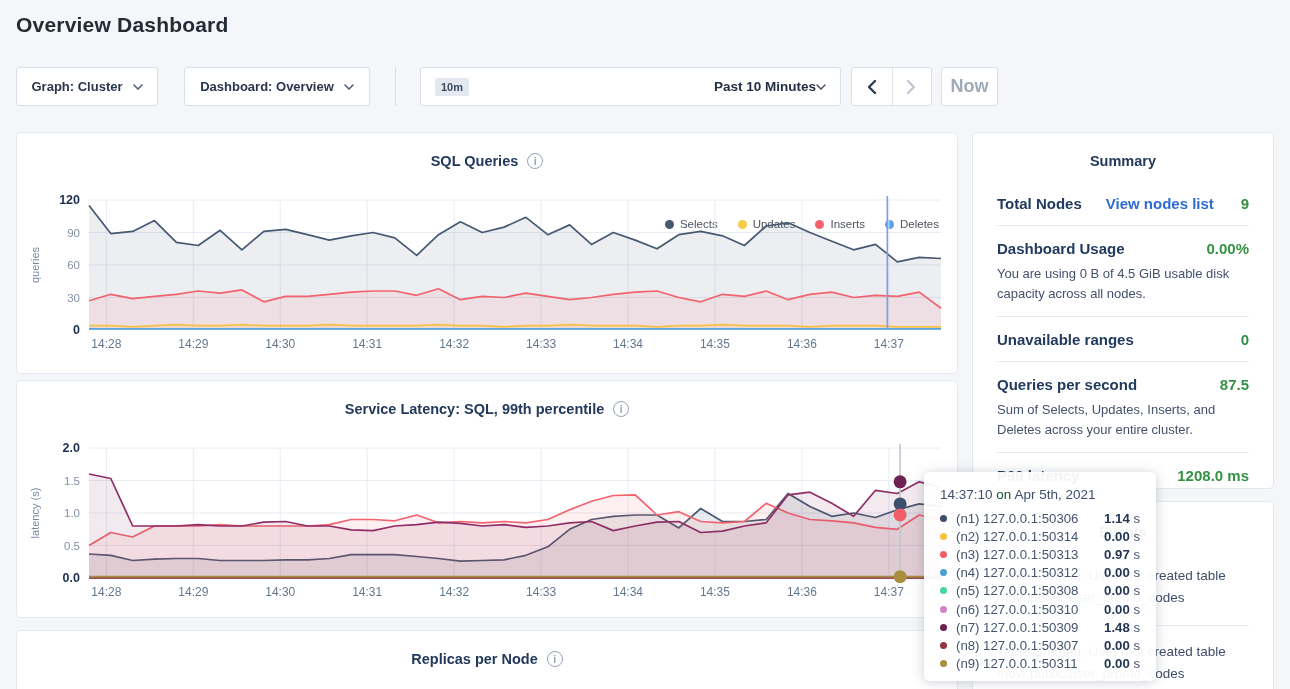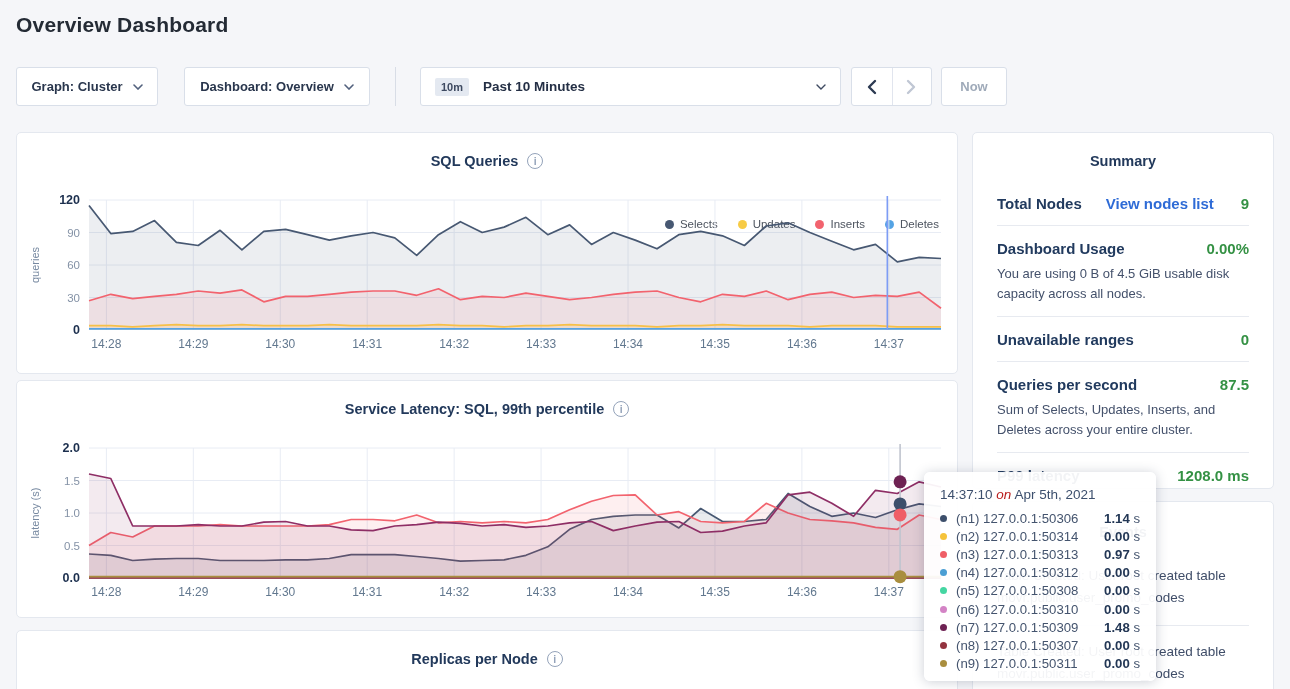--- a/index.html
+++ b/index.html
@@ -5,27 +5,27 @@
   * { margin:0; padding:0; box-sizing:border-box; }
   html,body { width:1290px; height:689px; overflow:hidden; background:#f5f6f9;
     font-family:"Liberation Sans", sans-serif; position:relative; }
   .abs { position:absolute; }
   .page-title { left:16px; top:13px; font-size:21px; font-weight:600; color:#242b35; letter-spacing:.2px;text-align:right; }
   .btn { background:#fff; border:1px solid #d9dfe9; border-radius:3px; display:flex; align-items:center; }
   .dd { height:39px; top:67px; padding:0 14px; justify-content:center; gap:10px; cursor:pointer; }
   .dd-label { font-size:13px; font-weight:700; color:#29364d; }
   .chev { width:10px; height:6px; }
   .vdivider { top:67px; width:1px; height:39px; background:#d8dde6; }
-  .timepicker { left:420px; top:67px; width:421px; height:39px; padding:0 14px; cursor:pointer; }
+  .timepicker { left:420px; top:67px; width:421px; height:39px; padding:0 14px; cursor:pointer;text-align:right; }
   .time-badge { background:#e4e9f1; border-radius:2px; font-size:11px; font-weight:700; color:#3e4a61; padding:3px 6px; margin-right:14px; }
   .time-label { font-size:13.5px; font-weight:700; color:#242f45; flex:1; }
   .arrow-group { left:851px; top:67px; width:81px; height:39px; padding:0; }
   .arrow-cell { width:40px; height:100%; display:flex; align-items:center; justify-content:center; cursor:pointer; }
   .arrow-cell + .arrow-cell { border-left:1px solid #e1e5ee; }
-  .now-btn { left:941px; top:67px; width:66px; height:39px; justify-content:center; font-size:13px; font-weight:700; color:#9faab9; }
+  .now-btn { left:941px; top:67px; width:57px; height:39px; justify-content:center; font-size:18px; font-weight:700; color:#9faab9; }
   .panel { position:absolute; background:#fff; border:1px solid #e4e8ef; border-radius:5px; }
   .chart-title-row { position:absolute; top:18px; left:0; right:0; text-align:center; }
   .chart-title { font-size:14.5px; font-weight:700; color:#22395b; vertical-align:middle; }
   .info-icon { display:inline-flex; align-items:center; justify-content:center; width:16px; height:16px;
     border:1px solid #94a3ba; border-radius:50%; color:#94a3ba; font-size:10.5px; font-weight:600;
     margin-left:9px; vertical-align:middle; }
   .legend { position:absolute; top:45px; right:18px; display:flex; gap:20px; }
   .legend-item { display:flex; align-items:center; gap:6px;margin-top:40px; }
   .legend-dot { width:9px; height:9px; border-radius:50%; }
   .legend-label { font-size:11.5px; color:#4d545f; }
@@ -44,21 +44,21 @@
   .events-title { position:absolute; top:22px; left:0; right:0; text-align:center; font-size:14.5px; font-weight:700; color:#22395b; }
   .erows { position:absolute; top:48px; left:24px; right:24px; }
   .erow { padding:15px 0 17px 0; border-bottom:1px solid #e7eaf0; font-size:13.5px; line-height:1.6; color:#3f4d68; }
   .erow:last-child { border-bottom:none; }
   
   .tooltip { position:absolute; left:924px; top:472px; width:232px; height:209px;
     background:rgba(255,255,255,0.94); border-radius:6px; box-shadow:0 1px 12px rgba(50,62,90,.25);
     padding:15px 16px 12px 16px; z-index:50; }
   .t-head { font-size:13.5px; margin-bottom:7px; }
   .t-time { color:#3c4f6d; }
-  .t-on { color:#b91c1c;font-style:italic; }
+  .t-on { color:#14532d; }
   .t-date { color:#3c4f6d; }
   .trow { display:flex; align-items:center; height:18.2px; }
   .tdot { width:7px; height:7px; border-radius:50%; margin-right:9px; flex:none; }
   .tlabel { font-size:13.2px; color:#44546e; flex:1; white-space:nowrap; }
   .tval { font-size:13.2px; color:#44546e; white-space:nowrap; }
   .tval b { color:#233755; font-weight:700; }
 </style>
 </head>
 <body>
 

